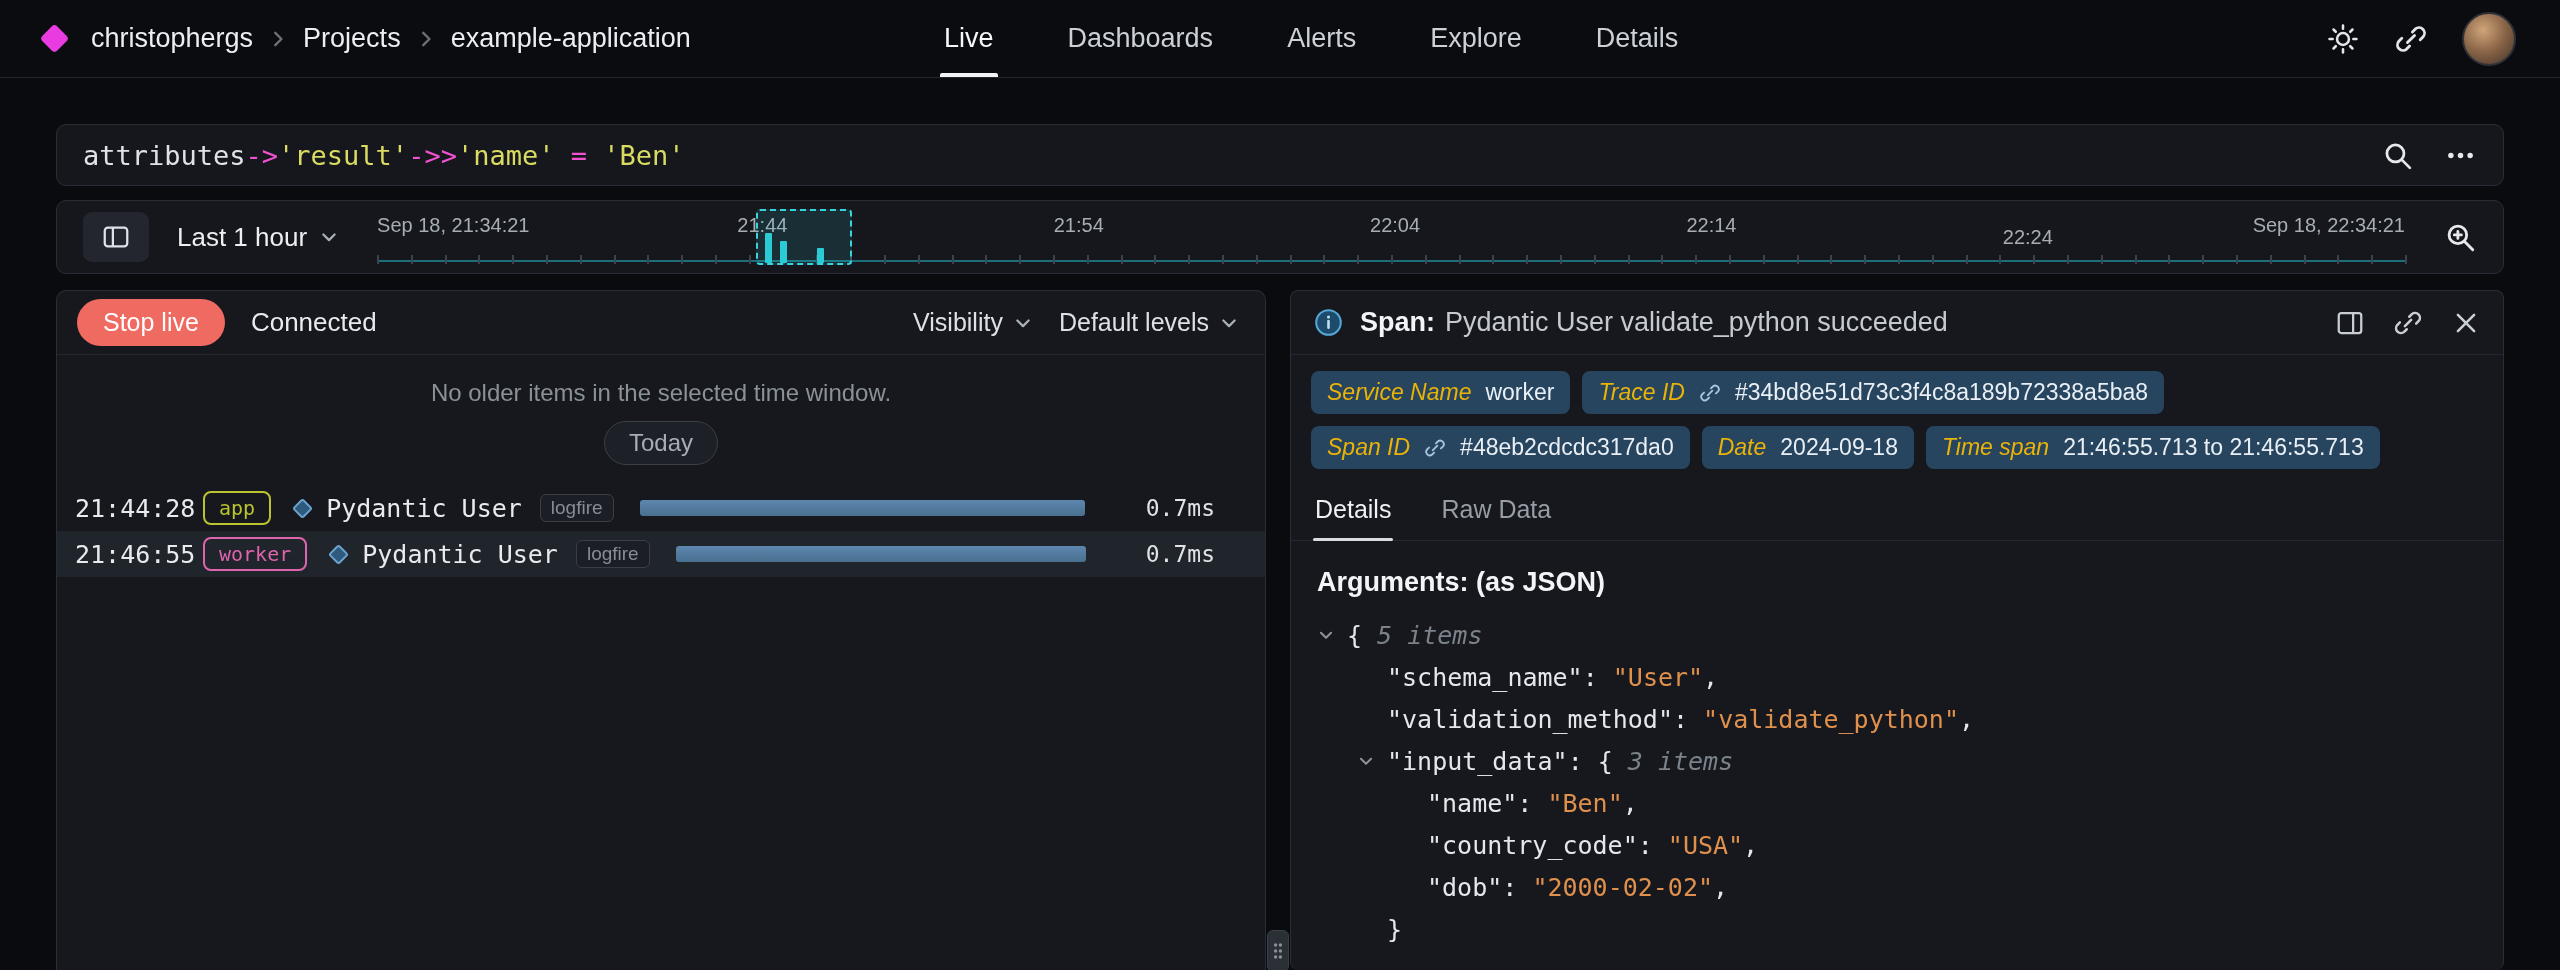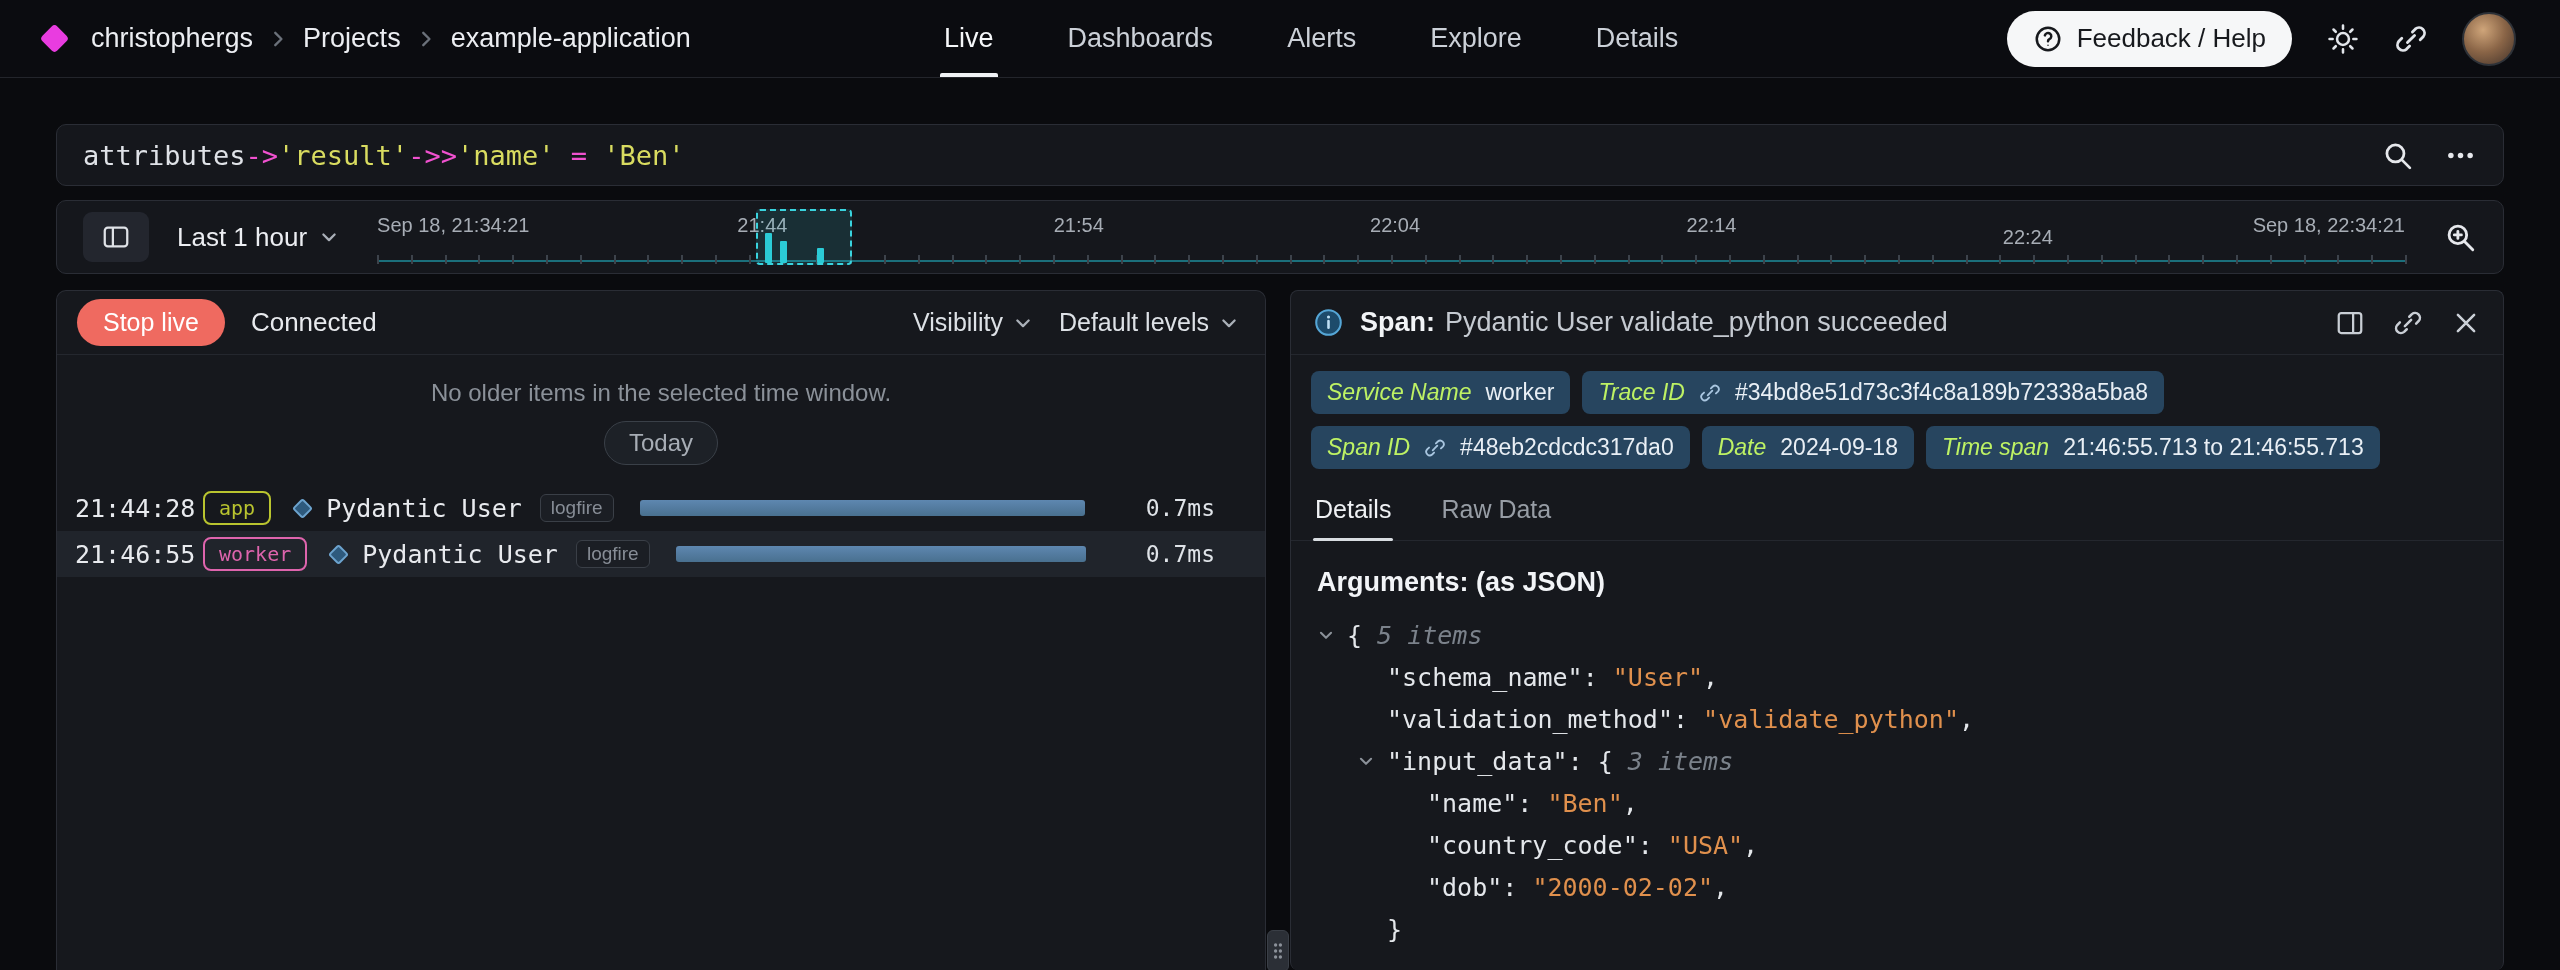--- a/index.html
+++ b/index.html
@@ -155,21 +155,21 @@
   .rp-title span { color:#c5cad1; }
   .rp-icons { margin-left:auto; display:flex; align-items:center; gap:28px; color:#c9ced5; flex:none; }
   .rp-icons span { display:flex; cursor:pointer; }
   .rp-icons svg { width:30px; height:30px; }
 
   .span-meta { padding:16px 20px 6px; display:flex; flex-wrap:wrap; gap:12px; flex:none; }
   .meta-pill {
     background:#27455f; border-radius:8px; padding:8px 16px; display:inline-flex; align-items:center;
     gap:14px; font-size:23px; cursor:pointer;
   }
-  .meta-label { font-style:italic; color:#bef264; }
+  .meta-label { font-style:italic; color:#eab308; }
   .meta-link { display:flex; color:#a9c6e0; }
   .meta-link svg { width:22px; height:22px; }
   .meta-value { color:#e9eff5; }
 
   .detail-tabs { padding:0 22px; border-bottom:1px solid #24272e; display:flex; gap:46px; flex:none; margin-top:6px; }
   .tab { padding:14px 2px 16px; font-size:25px; color:#979da5; position:relative; cursor:pointer; }
   .tab.active { color:#eff1f4; }
   .tab.active::after { content:""; position:absolute; left:0; right:0; bottom:-1px; height:3px; background:#d8dce1; border-radius:2px; }
 
   .rp-content { padding:26px 26px 0; overflow:hidden; }
@@ -216,30 +216,20 @@
         <span>Alerts</span>
       </div>
       <div class="nav-item">
         <span>Explore</span>
       </div>
       <div class="nav-item">
         <span>Details</span>
       </div>
     </nav>
   <div class="topbar-right">
-    <button class="feedback-btn">
-      <span class="q-ic">
-          <svg viewBox="0 0 24 24" fill="none" stroke="currentColor" stroke-width="2">
-            <circle cx="12" cy="12" r="9"></circle>
-            <path d="M9.5 9.1a2.6 2.6 0 1 1 3.6 3c-.8.35-1.1.9-1.1 1.7" stroke-linecap="round"></path>
-            <circle cx="12" cy="17" r="0.6" fill="currentColor" stroke="none"></circle>
-          </svg>
-        </span>
-      <span>Feedback / Help</span>
-    </button>
     <span class="tb-icon">
         <svg viewBox="0 0 24 24" fill="none" stroke="currentColor" stroke-width="1.8" stroke-linecap="round">
           <circle cx="12" cy="12" r="4.2"></circle>
           <path d="M12 2.5v2.2M12 19.3v2.2M2.5 12h2.2M19.3 12h2.2M5.3 5.3l1.6 1.6M17.1 17.1l1.6 1.6M18.7 5.3l-1.6 1.6M6.9 17.1l-1.6 1.6"></path>
         </svg>
       </span>
     <span class="tb-icon">
         <svg viewBox="0 0 24 24" fill="none" stroke="currentColor" stroke-width="2" stroke-linecap="round">
           <path d="M9.5 14.5l5-5"></path>
           <path d="M11 17l-2.1 2.1a3.9 3.9 0 0 1-5.5-5.5L5.5 11.5"></path>

